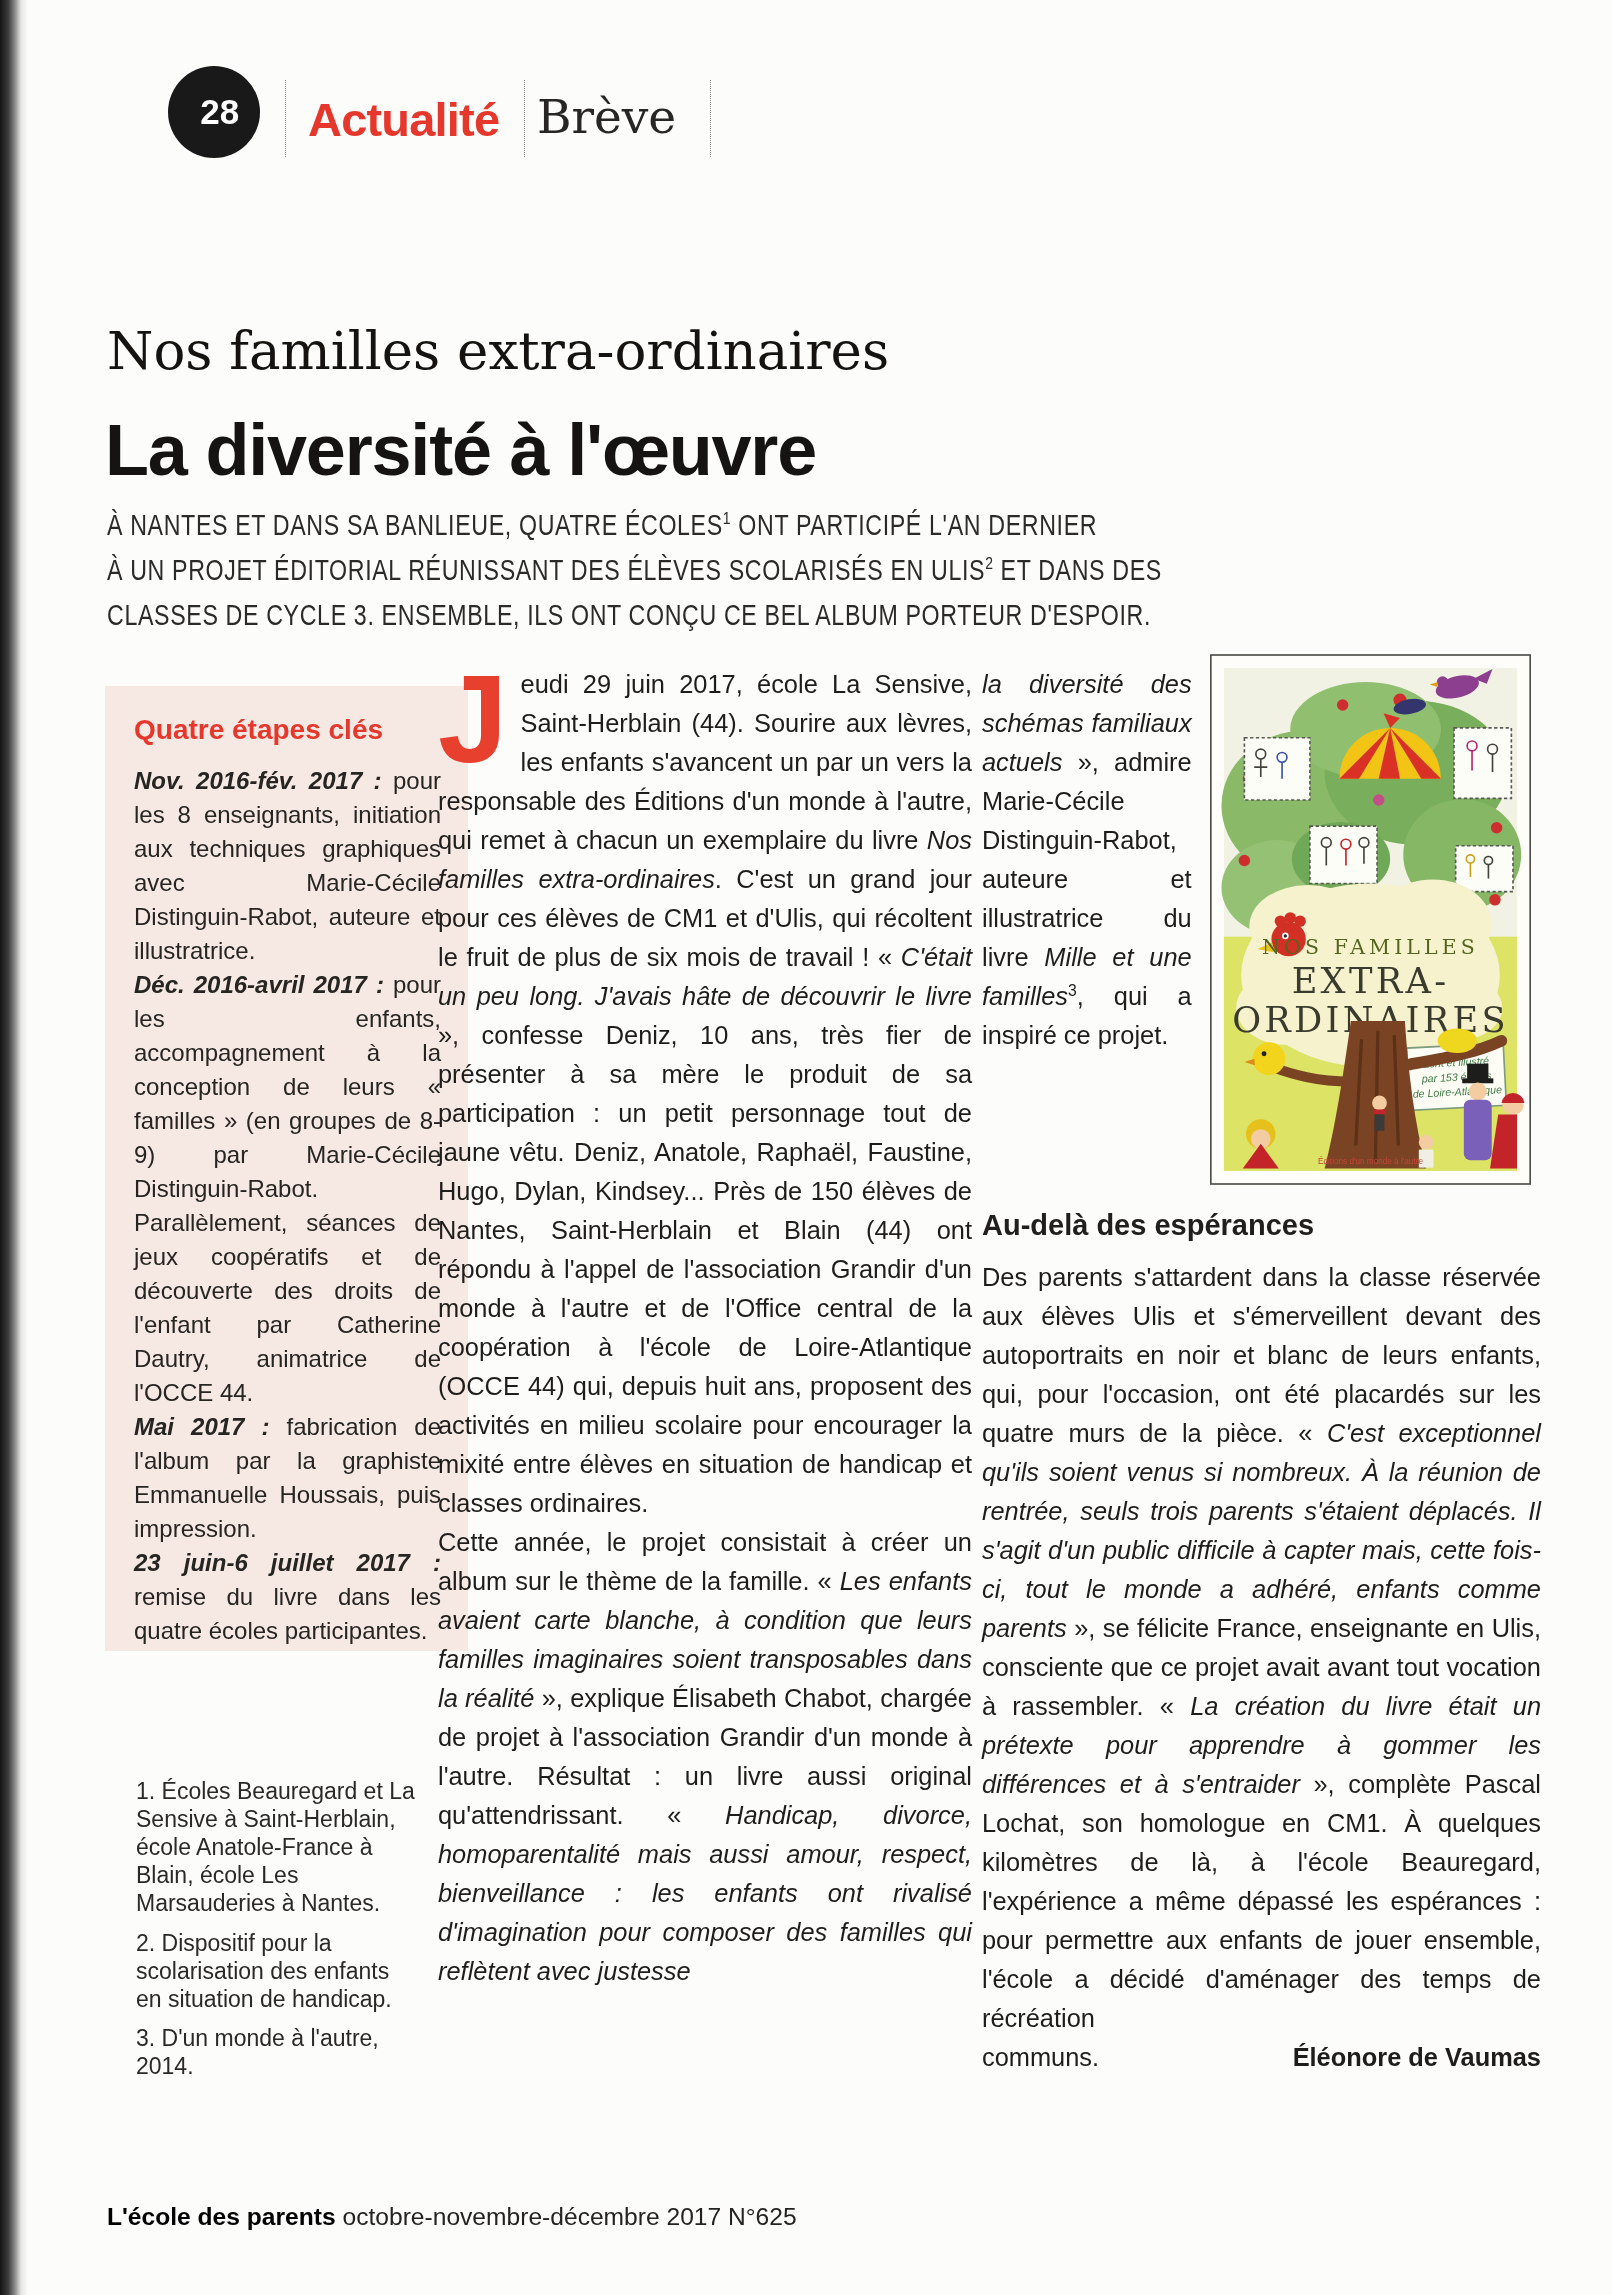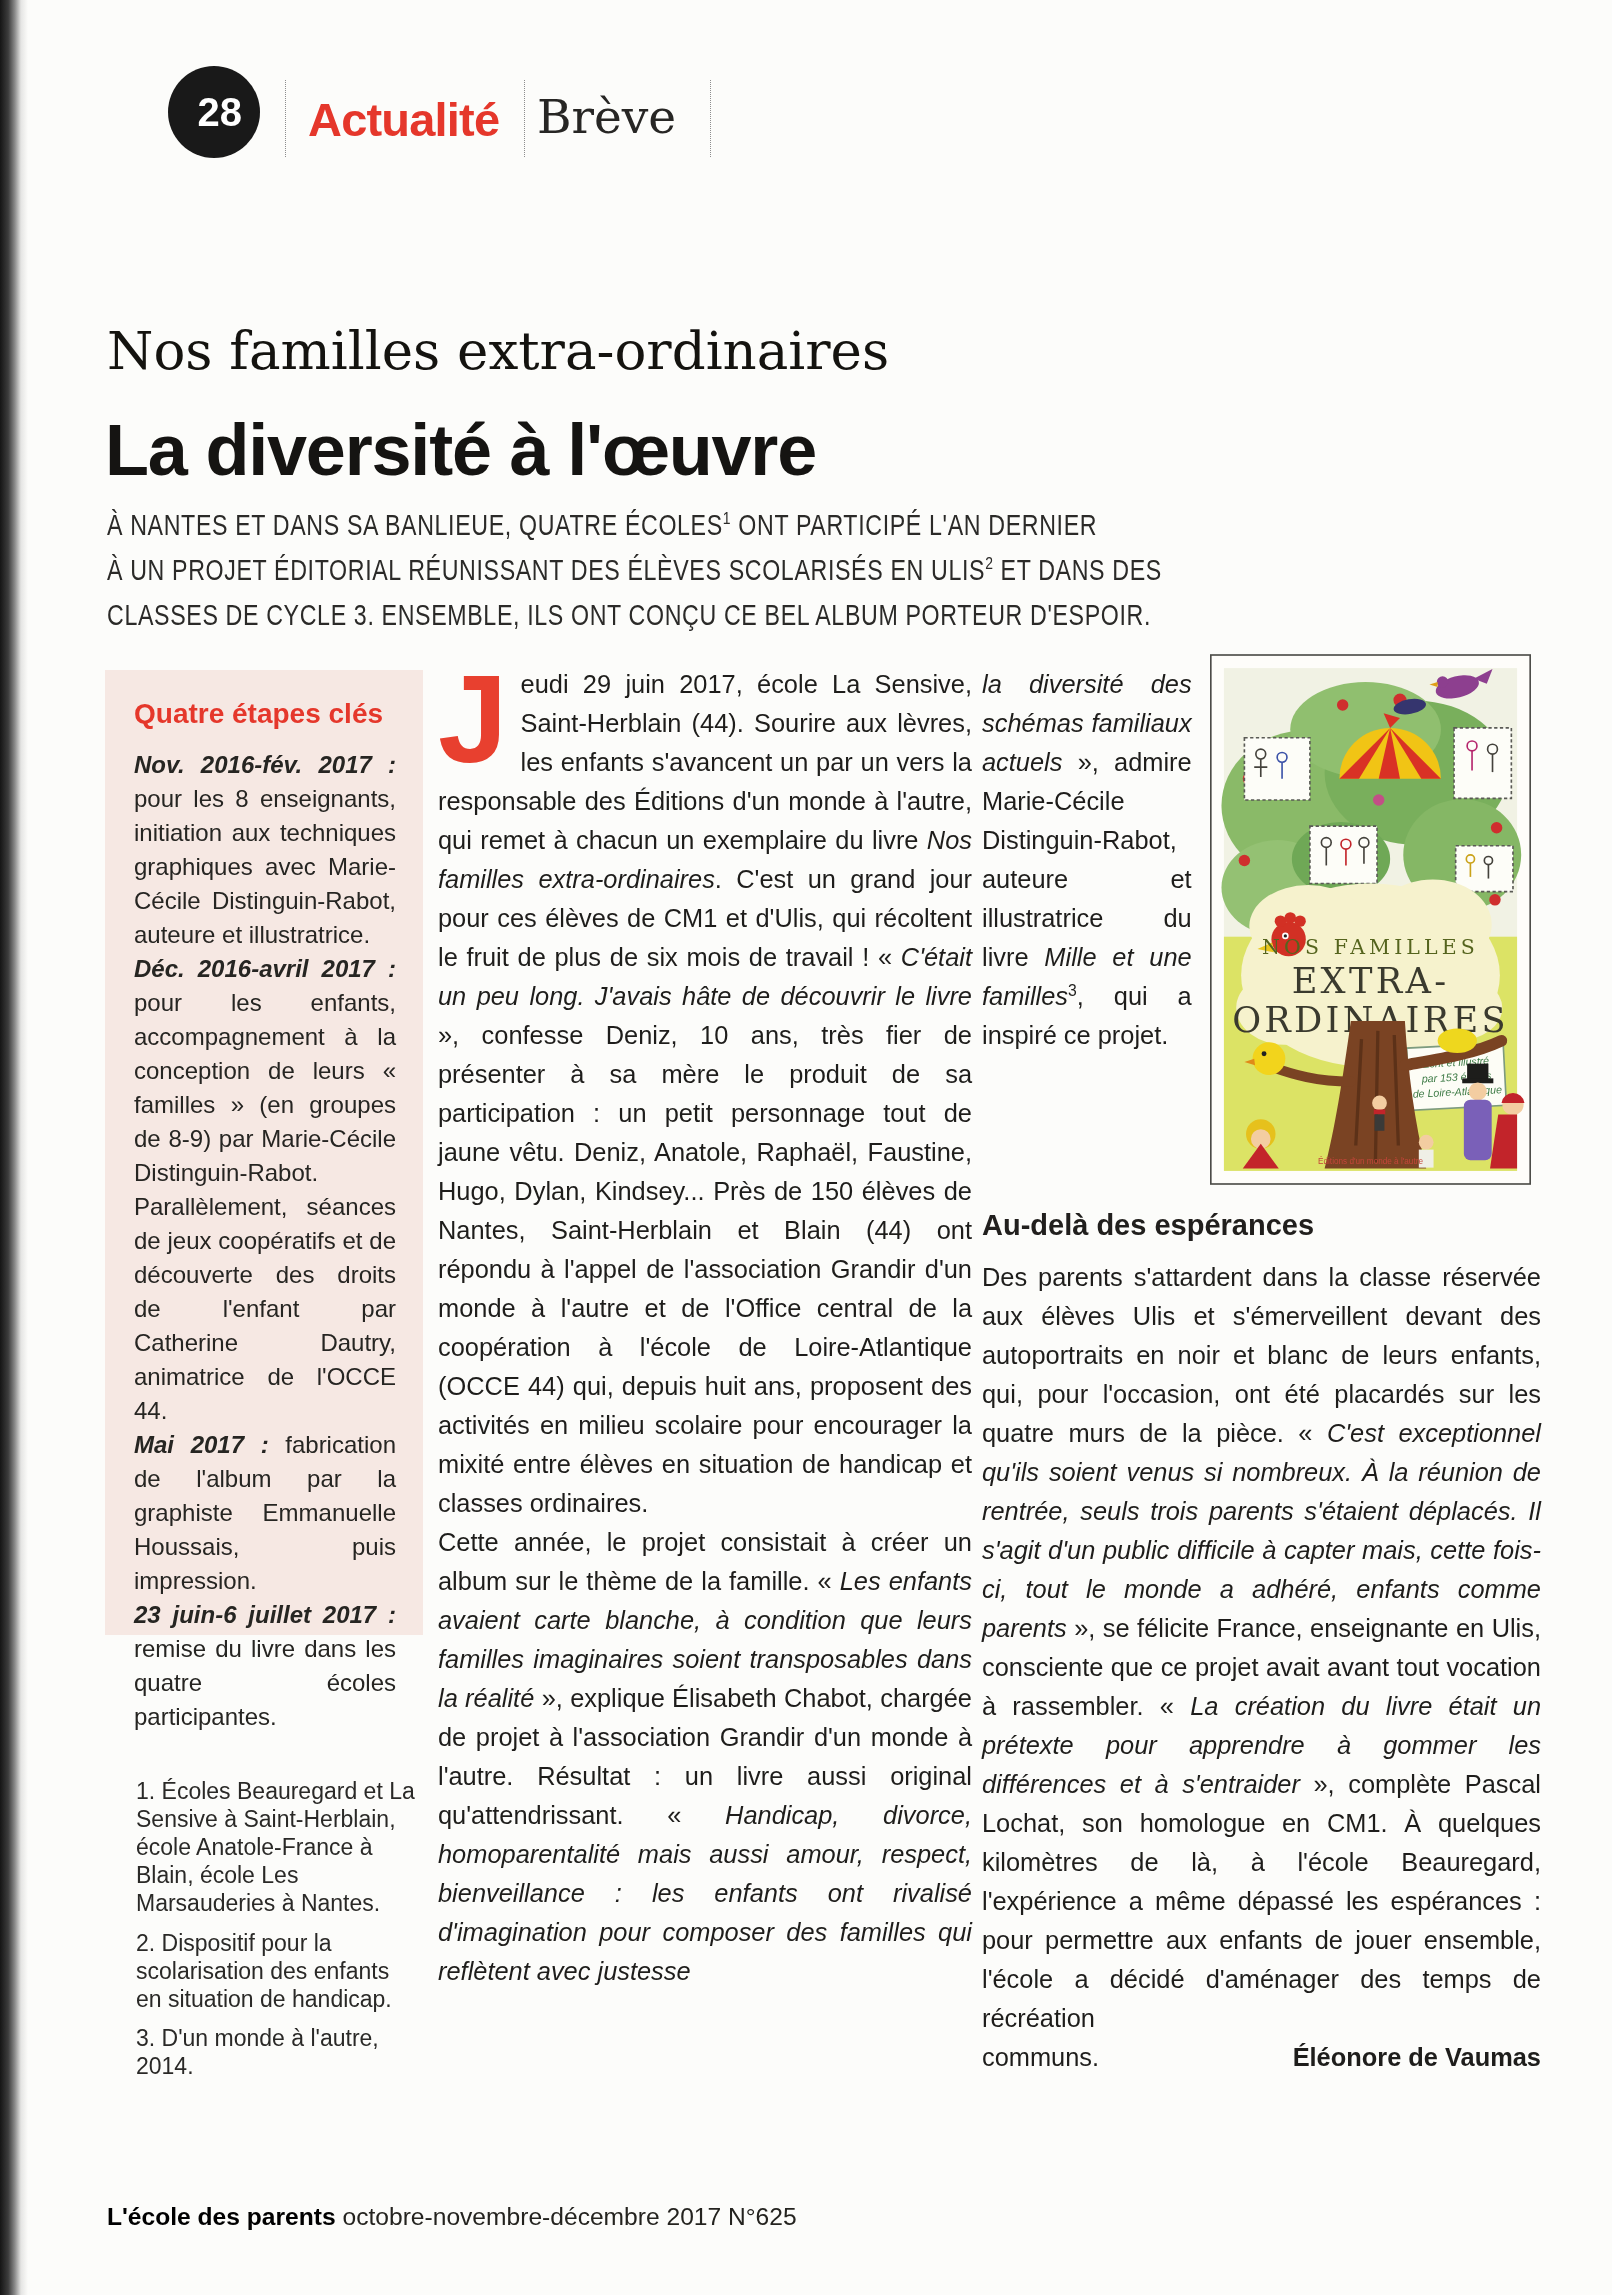--- a/index.html
+++ b/index.html
@@ -8,21 +8,21 @@
     font-family:"Liberation Sans", sans-serif;color:#1e1d1b;overflow:hidden;
   }
   .scan-edge{
     position:absolute;left:0;top:0;width:28px;height:100%;
     background:linear-gradient(to right,#151515 0px,#3c3c3c 8.2px,#8a8a8a 14.8px,rgba(160,160,160,.25) 21px,rgba(160,160,160,0) 28px);
   }
   
   .page-badge{
     position:absolute;left:168px;top:66px;width:92px;height:92px;border-radius:50%;
     background:#191919;color:#fff;display:flex;align-items:center;justify-content:center;
-    font-size:40px;font-weight:bold;padding-left:11.5px;box-sizing:border-box;
+    font-size:35px;font-weight:bold;padding-left:11.5px;box-sizing:border-box;
   }
   .hsep{position:absolute;top:80px;height:77px;width:0;border-left:1.6px dotted #8d8d8d;}
   .section-label{
     position:absolute;left:308px;top:92px;font-size:47px;font-weight:bold;color:#e5372b;
     letter-spacing:-0.8px;
   }
   .rubric-label{
     position:absolute;left:537px;top:89px;font-size:47px;color:#272624;
     font-family:"DejaVu Serif","Liberation Serif",serif;
   }
@@ -37,21 +37,21 @@
     margin-top:21px;
   }
   .lead{
     position:absolute;left:107px;top:503px;width:1393px;
     font-size:29px;line-height:45px;color:#2b2a28;letter-spacing:0.8px;
     white-space:pre-line;transform:scaleX(0.8);transform-origin:0 0;
   }
   .lead sup{font-size:60%;line-height:0;}
   
   .sidebar-box{
-    position:absolute;left:105px;top:670px;width:318px;height:965px;
+    position:absolute;left:105px;top:686px;width:363px;height:965px;
     background:#f6e8e3;box-sizing:border-box;padding:28px 27px 27px 29px;
   }
   .sidebar-title{font-size:28px;font-weight:bold;color:#e5372b;margin:0 0 18px 0;}
   .sidebar-par{font-size:24px;line-height:34px;text-align:justify;color:#262522;}
   .footnotes{position:absolute;left:136px;top:1777px;width:285px;font-size:23px;line-height:28px;color:#2a2927;}
   .footnote{margin-bottom:11.5px;}
   
   .col{position:absolute;top:665px;font-size:25.4px;line-height:39px;text-align:justify;color:#1e1d1b;}
   .col p{margin:0;}
   .col-1{left:438px;width:534px;height:1541px;}

